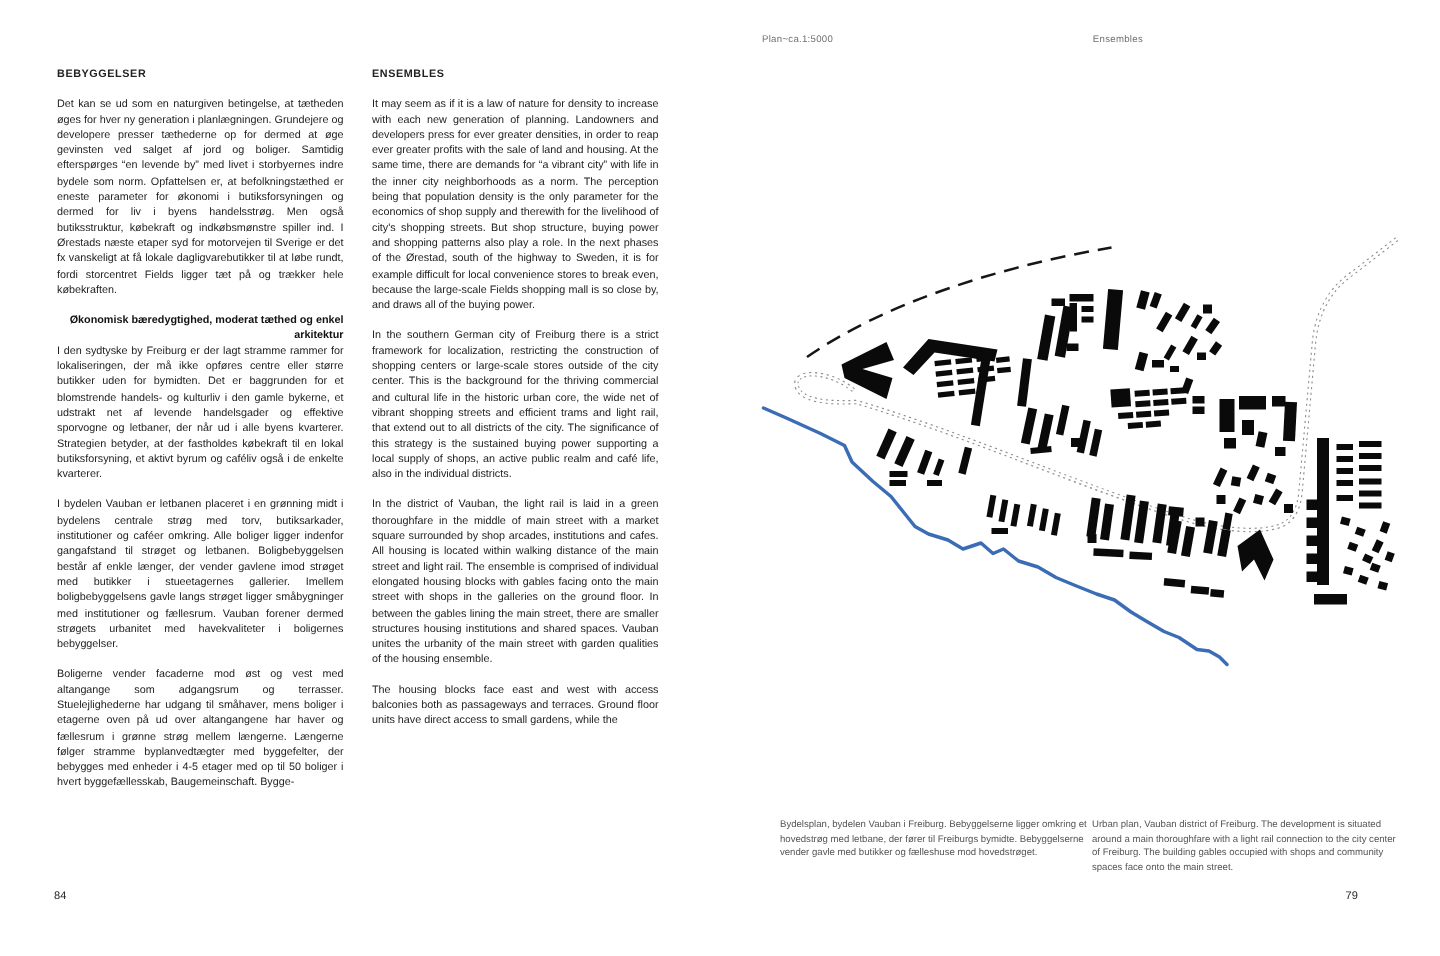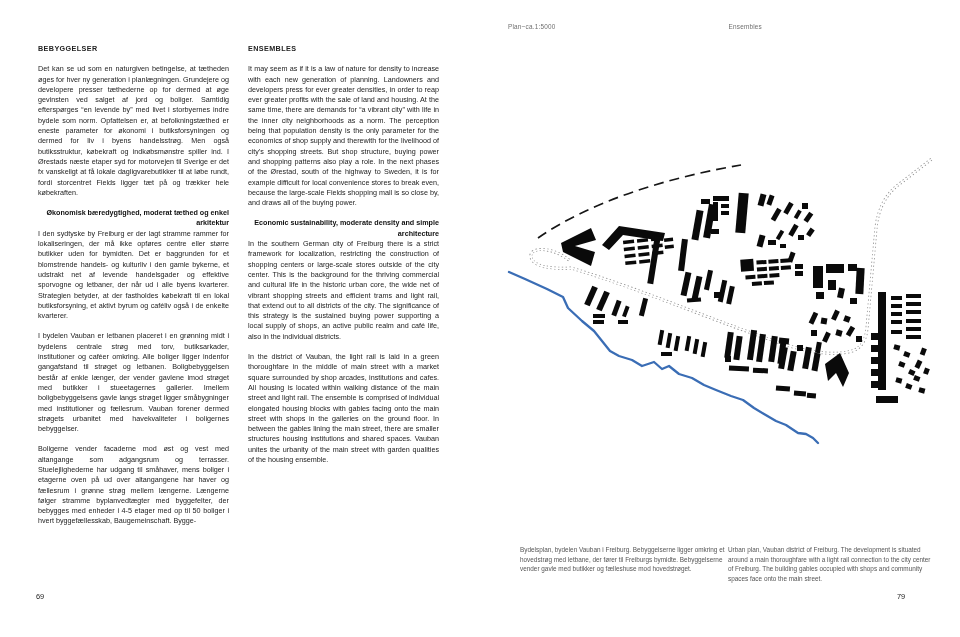--- a/index.html
+++ b/index.html
@@ -53,26 +53,26 @@
     <p>Det kan se ud som en naturgiven betingelse, at tætheden øges for hver ny generation i planlægningen. Grundejere og developere presser tæthederne op for dermed at øge gevinsten ved salget af jord og boliger. Samtidig efterspørges “en levende by” med livet i storbyernes indre bydele som norm. Opfattelsen er, at befolkningstæthed er eneste parameter for økonomi i butiksforsyningen og dermed for liv i byens handelsstrøg. Men også butiksstruktur, købekraft og indkøbsmønstre spiller ind. I Ørestads næste etaper syd for motorvejen til Sverige er det fx vanskeligt at få lokale dagligvarebutikker til at løbe rundt, fordi storcentret Fields ligger tæt på og trækker hele købekraften.</p>
     <p class="subhead">Økonomisk bæredygtighed, moderat tæthed og enkel arkitektur</p>
     <p>I den sydtyske by Freiburg er der lagt stramme rammer for lokaliseringen, der må ikke opføres centre eller større butikker uden for bymidten. Det er baggrunden for et blomstrende handels- og kulturliv i den gamle bykerne, et udstrakt net af levende handelsgader og effektive sporvogne og letbaner, der når ud i alle byens kvarterer. Strategien betyder, at der fastholdes købekraft til en lokal butiksforsyning, et aktivt byrum og caféliv også i de enkelte kvarterer.</p>
     <p>I bydelen Vauban er letbanen placeret i en grønning midt i bydelens centrale strøg med torv, butiksarkader, institutioner og caféer omkring. Alle boliger ligger indenfor gangafstand til strøget og letbanen. Boligbebyggelsen består af enkle længer, der vender gavlene imod strøget med butikker i stueetagernes gallerier. Imellem boligbebyggelsens gavle langs strøget ligger småbygninger med institutioner og fællesrum. Vauban forener dermed strøgets urbanitet med havekvaliteter i boligernes bebyggelser.</p>
     <p>Boligerne vender facaderne mod øst og vest med altangange som adgangsrum og terrasser. Stuelejlighederne har udgang til småhaver, mens boliger i etagerne oven på ud over altangangene har haver og fællesrum i grønne strøg mellem længerne. Længerne følger stramme byplanvedtægter med byggefelter, der bebygges med enheder i 4-5 etager med op til 50 boliger i hvert byggefællesskab, Baugemeinschaft. Bygge-</p>
   </div>
 
   <div class="col col-2 body-text">
     <p class="col-head">ENSEMBLES</p>
     <p>It may seem as if it is a law of nature for density to increase with each new generation of planning. Landowners and developers press for ever greater densities, in order to reap ever greater profits with the sale of land and housing. At the same time, there are demands for “a vibrant city” with life in the inner city neighborhoods as a norm. The perception being that population density is the only parameter for the economics of shop supply and therewith for the livelihood of city's shopping streets. But shop structure, buying power and shopping patterns also play a role. In the next phases of the Ørestad, south of the highway to Sweden, it is for example difficult for local convenience stores to break even, because the large-scale Fields shopping mall is so close by, and draws all of the buying power.</p>
-    <p class="subhead">Economic sustainability, moderate density and simple architecture</p>
     <p>In the southern German city of Freiburg there is a strict framework for localization, restricting the construction of shopping centers or large-scale stores outside of the city center. This is the background for the thriving commercial and cultural life in the historic urban core, the wide net of vibrant shopping streets and efficient trams and light rail, that extend out to all districts of the city. The significance of this strategy is the sustained buying power supporting a local supply of shops, an active public realm and café life, also in the individual districts.</p>
     <p>In the district of Vauban, the light rail is laid in a green thoroughfare in the middle of main street with a market square surrounded by shop arcades, institutions and cafes. All housing is located within walking distance of the main street and light rail. The ensemble is comprised of individual elongated housing blocks with gables facing onto the main street with shops in the galleries on the ground floor. In between the gables lining the main street, there are smaller structures housing institutions and shared spaces. Vauban unites the urbanity of the main street with garden qualities of the housing ensemble.</p>
+    <p>The housing blocks face east and west with access balconies both as passageways and terraces. Ground floor units have direct access to small gardens, while the</p>
   </div>
 
-  <div class="pageno pageno-left">69</div>
+  <div class="pageno pageno-left">84</div>
 
   <div class="plan-label">Plan~ca.1:5000</div>
   <div class="section-label">Ensembles</div>
 
   <div class="map-wrap">
     <svg viewBox="0 0 450 395">
 
       <path d="M33,98 C85,62 160,38 236,25" fill="none" stroke="var(--bnd,#161616)" stroke-width="1.7" stroke-dasharray="10 6"></path>
 
       <g>

